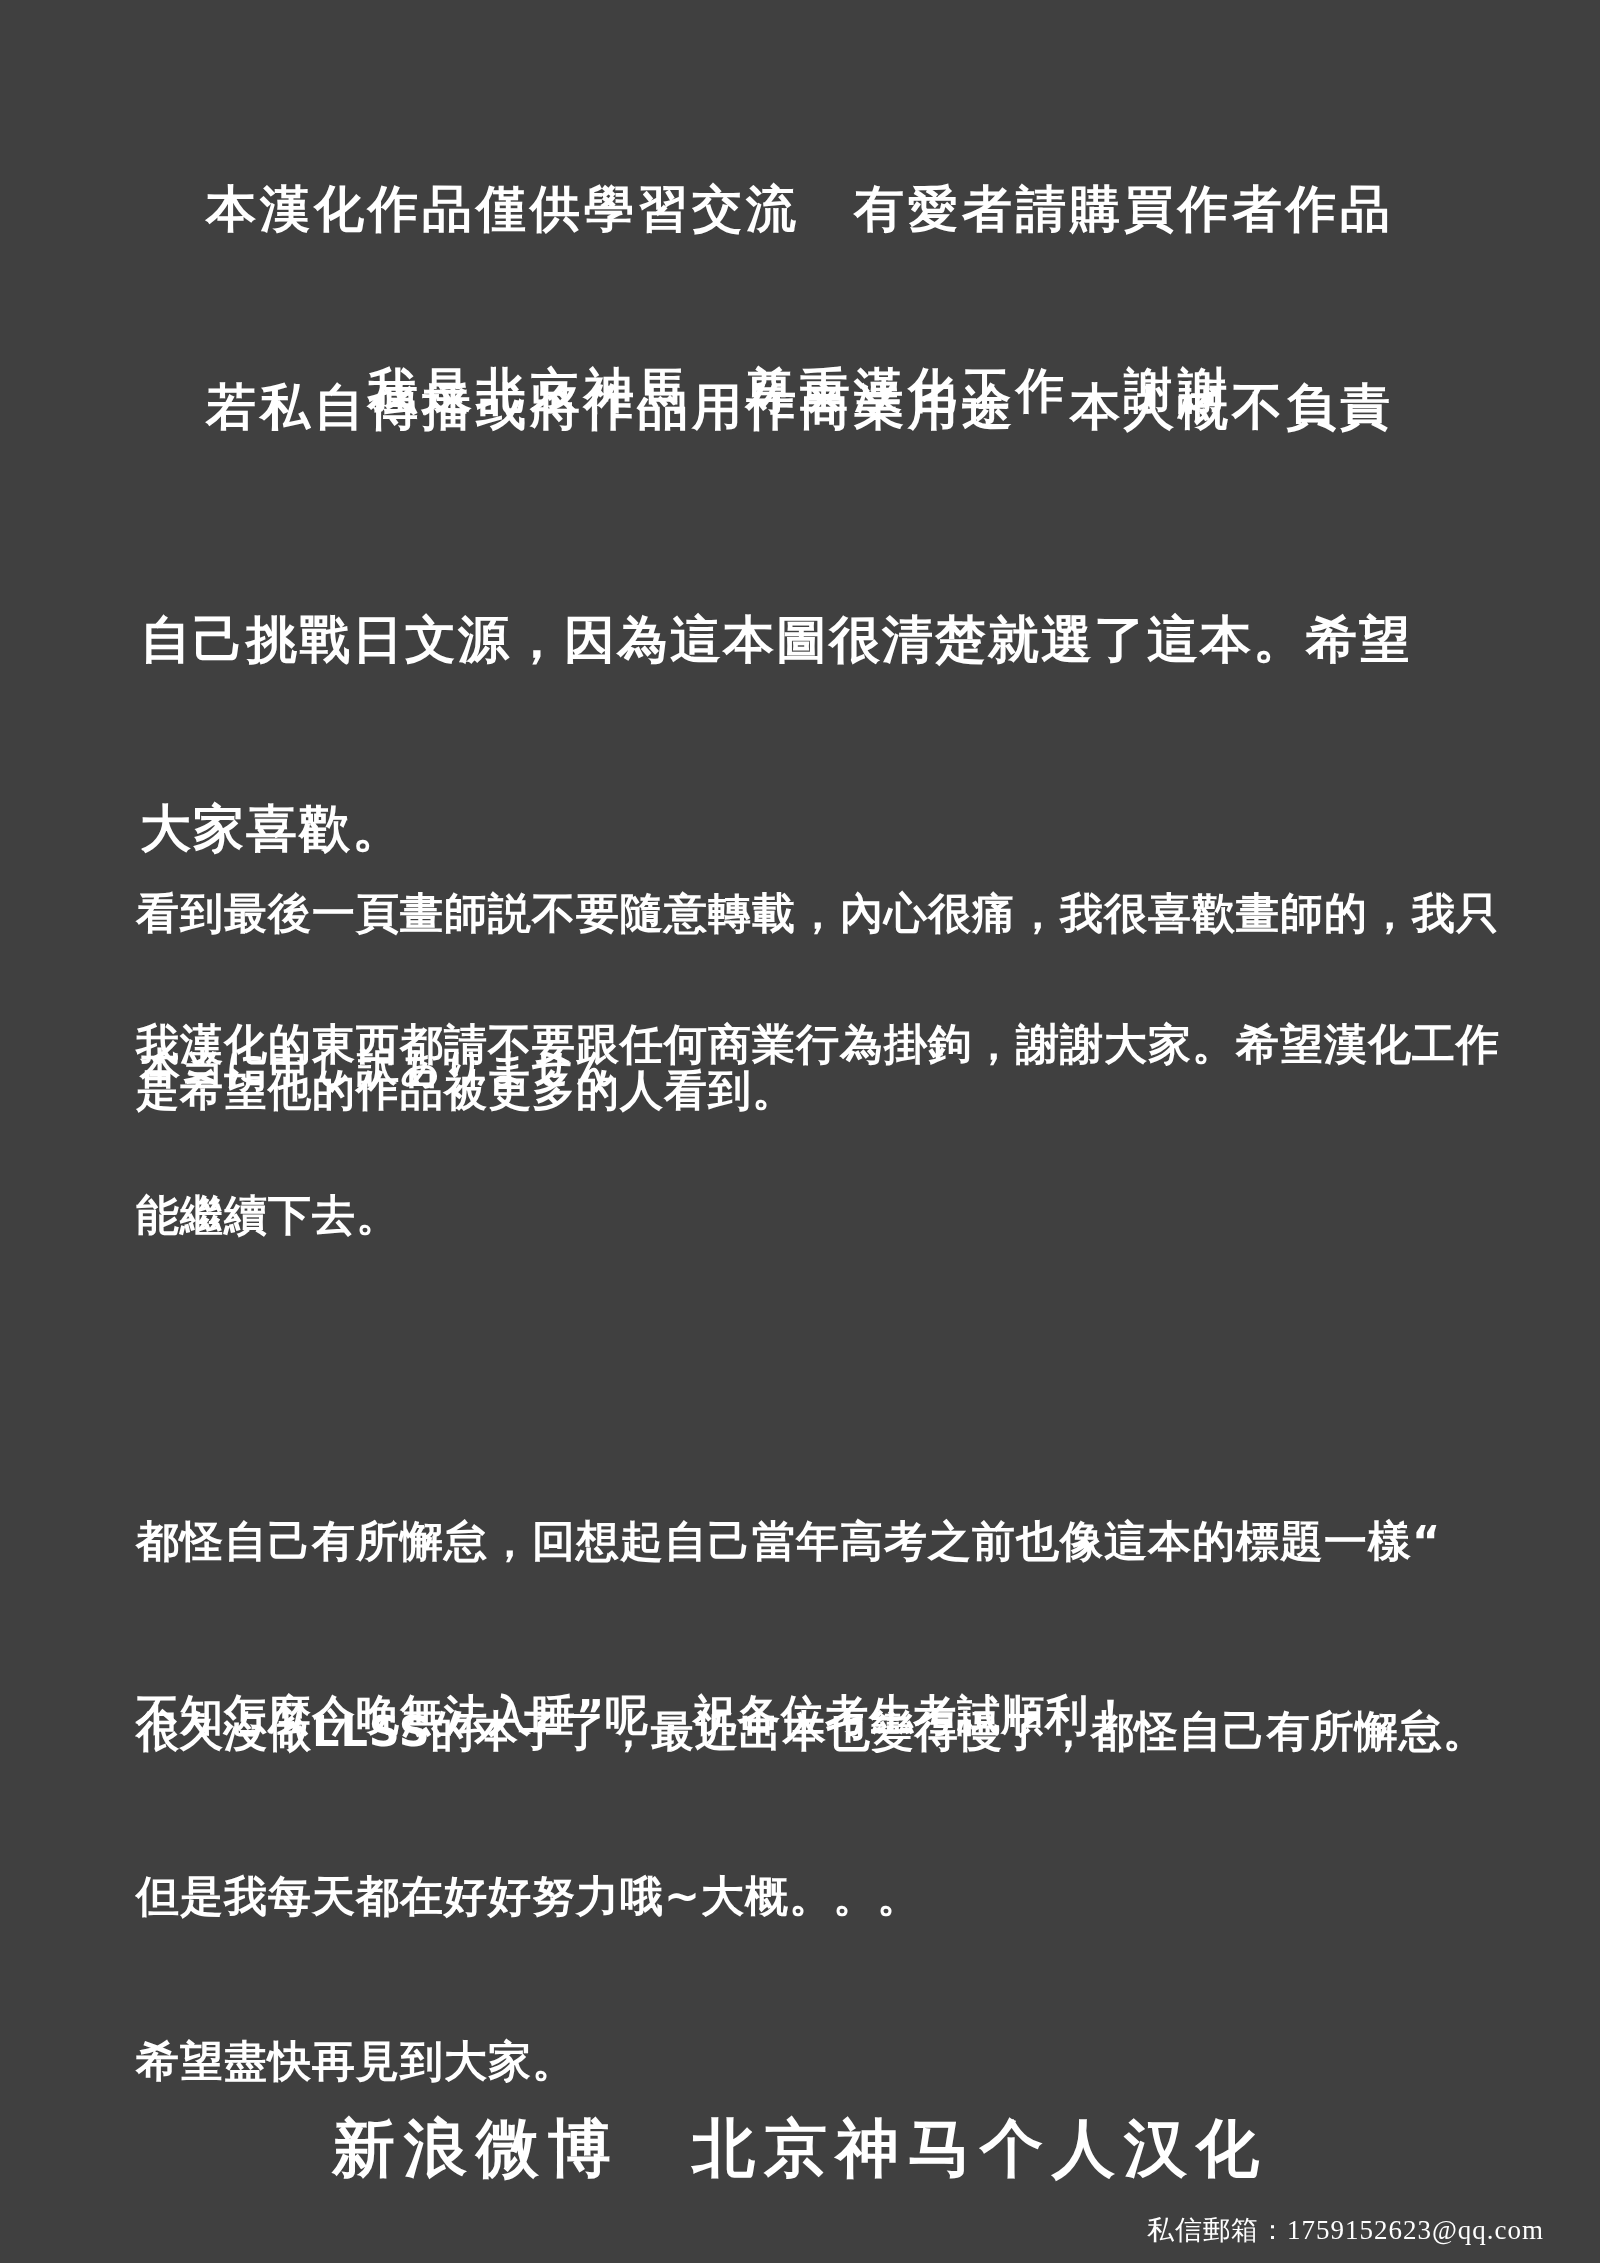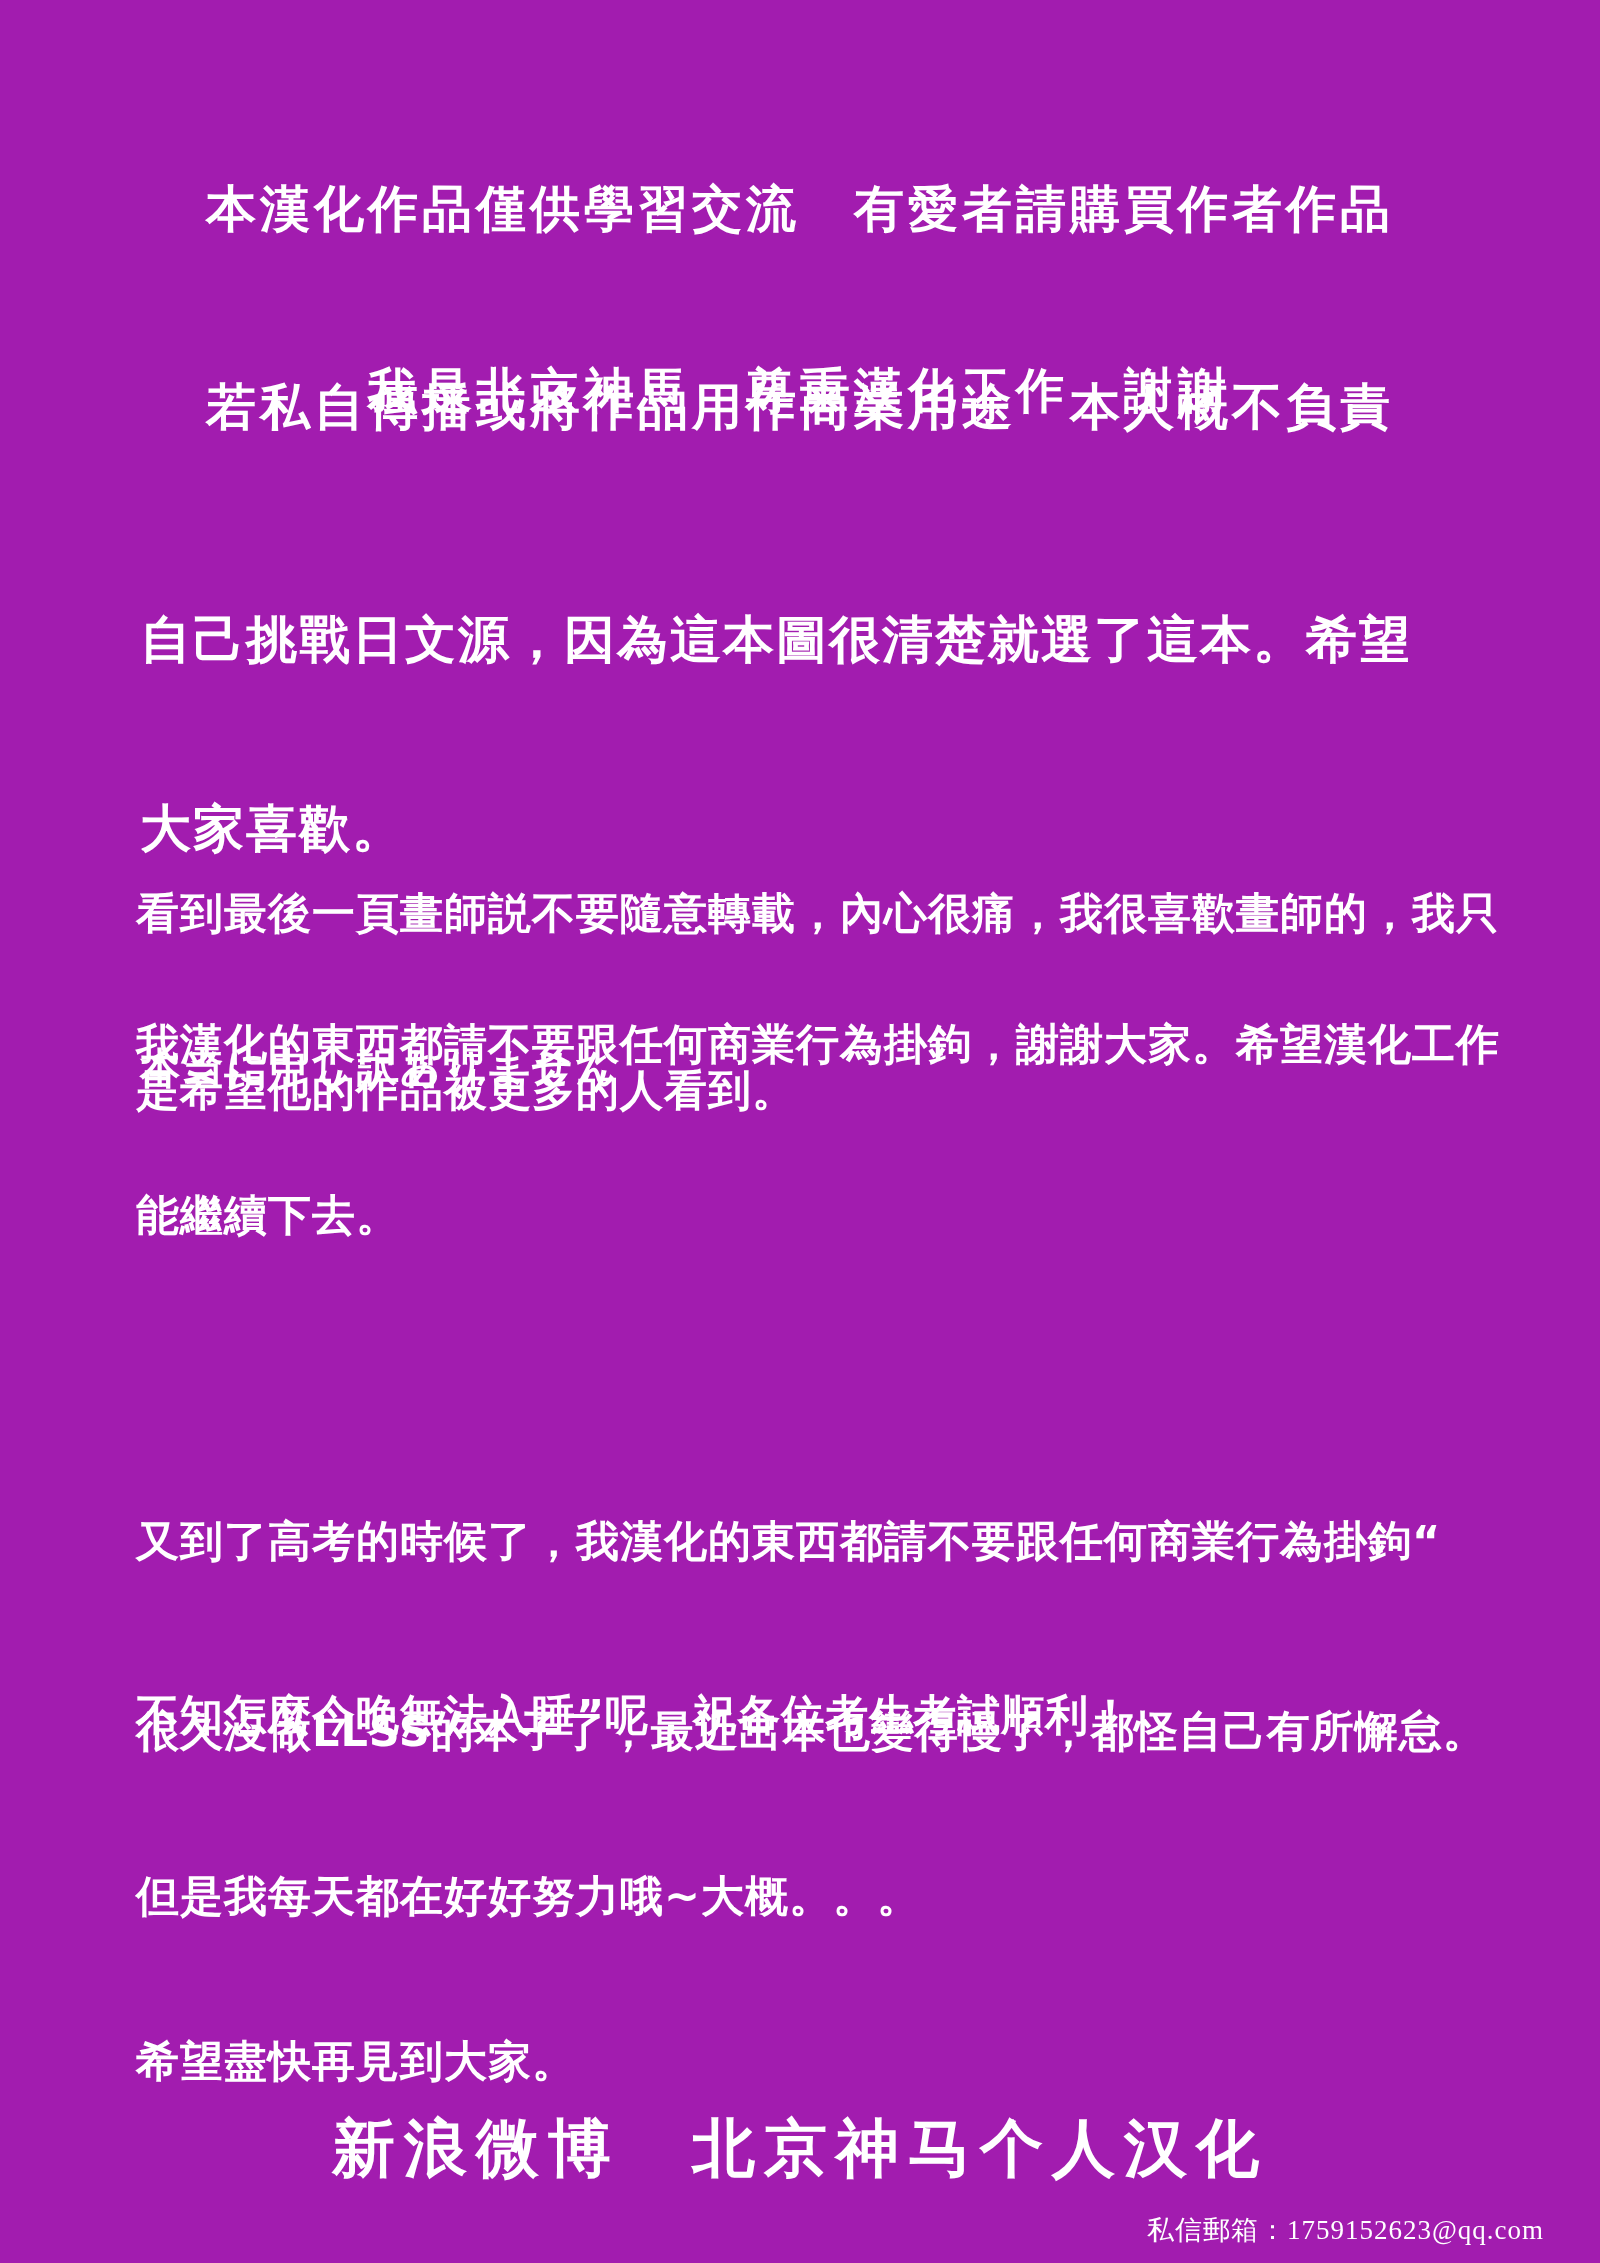--- a/index.html
+++ b/index.html
@@ -4,21 +4,21 @@
 <style>
   html, body {
     margin: 0;
     padding: 0;
     background: #000000;
   }
   .page {
     position: relative;
     width: 1600px;
     height: 2263px;
-    background: #a21caf;
+    background: #404040;
     color: #ffffff;
     font-family: "DejaVu Sans", sans-serif;
     font-weight: bold;
     overflow: hidden;
   }
   .block { position: absolute; white-space: pre; }
 
   .disclaimer-top {
     top: 44px;
     left: 0;
@@ -120,21 +120,21 @@
   </div>
 
   <div class="block non-commercial">
     <div>我漢化的東西都請不要跟任何商業行為掛鉤，謝謝大家。希望漢化工作</div>
     <div>能繼續下去。</div>
   </div>
 
   <div class="block apology-jp">本当に申し訳ありません</div>
 
   <div class="block gaokao-note">
-    <div>又到了高考的時候了，我漢化的東西都請不要跟任何商業行為掛鉤“</div>
+    <div>都怪自己有所懈怠，回想起自己當年高考之前也像這本的標題一樣“</div>
     <div>不知怎麼今晚無法入睡”呢，祝各位考生考試順利！</div>
   </div>
 
   <div class="block llss-note">
     <div>很久沒做LLSS的本子了，最近出本也變得慢了，都怪自己有所懈怠。</div>
     <div>但是我每天都在好好努力哦~大概。。。</div>
     <div>希望盡快再見到大家。</div>
   </div>
 
   <div class="block weibo-footer">新浪微博　北京神马个人汉化</div>

